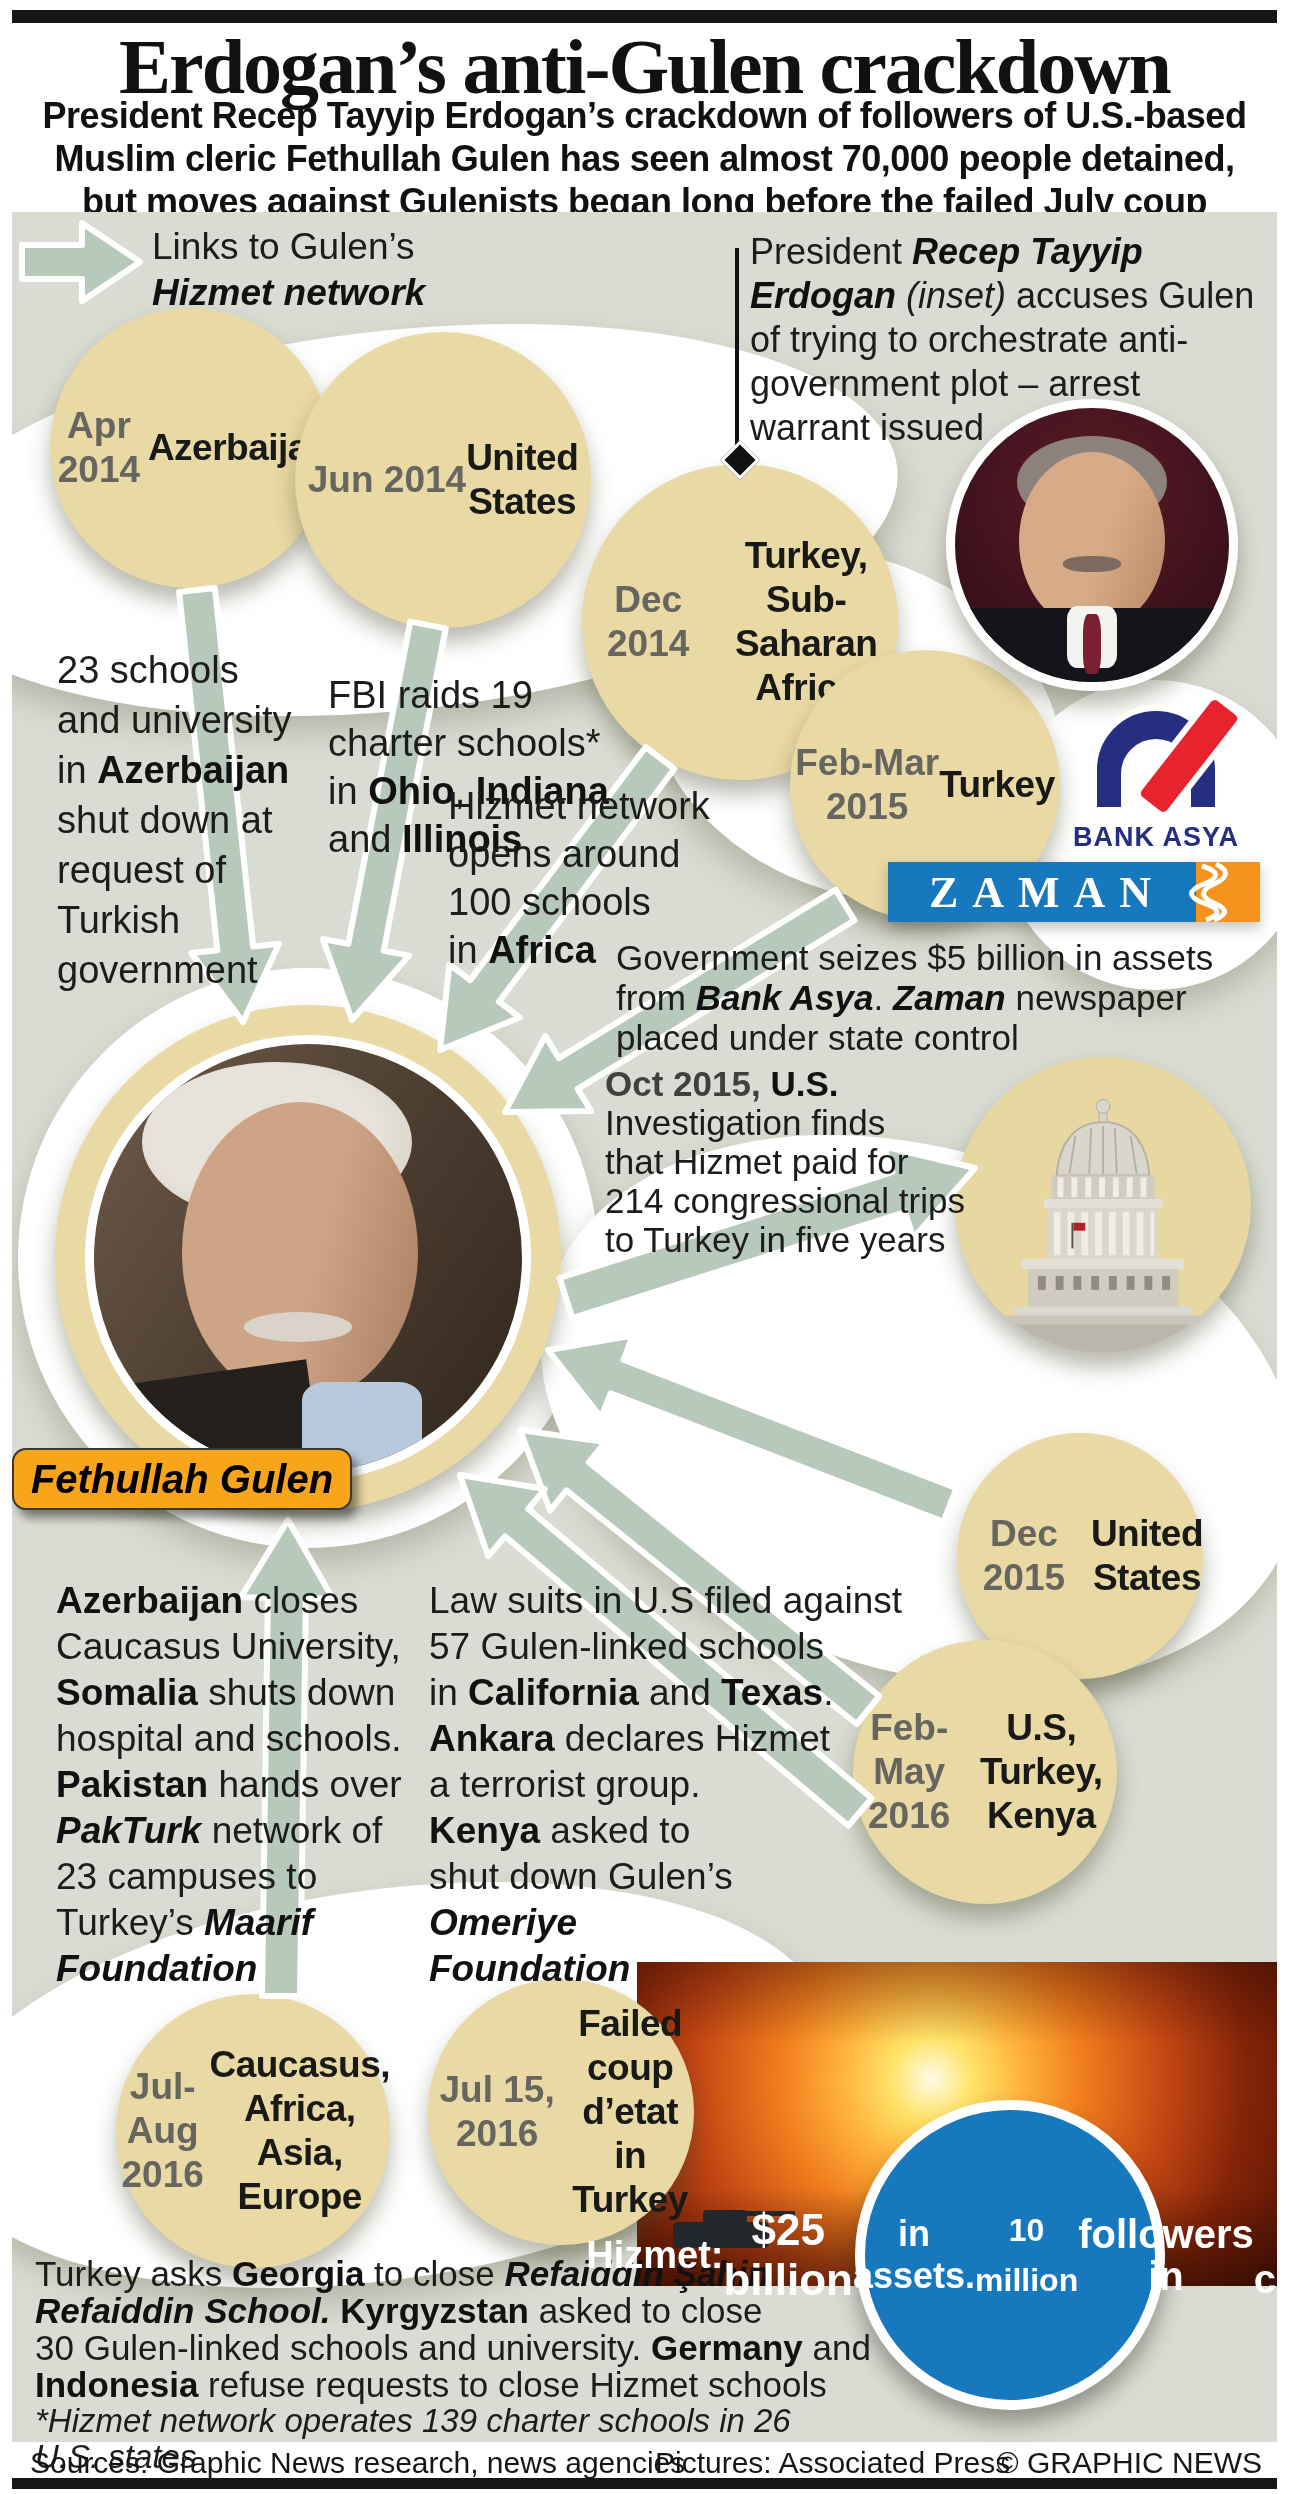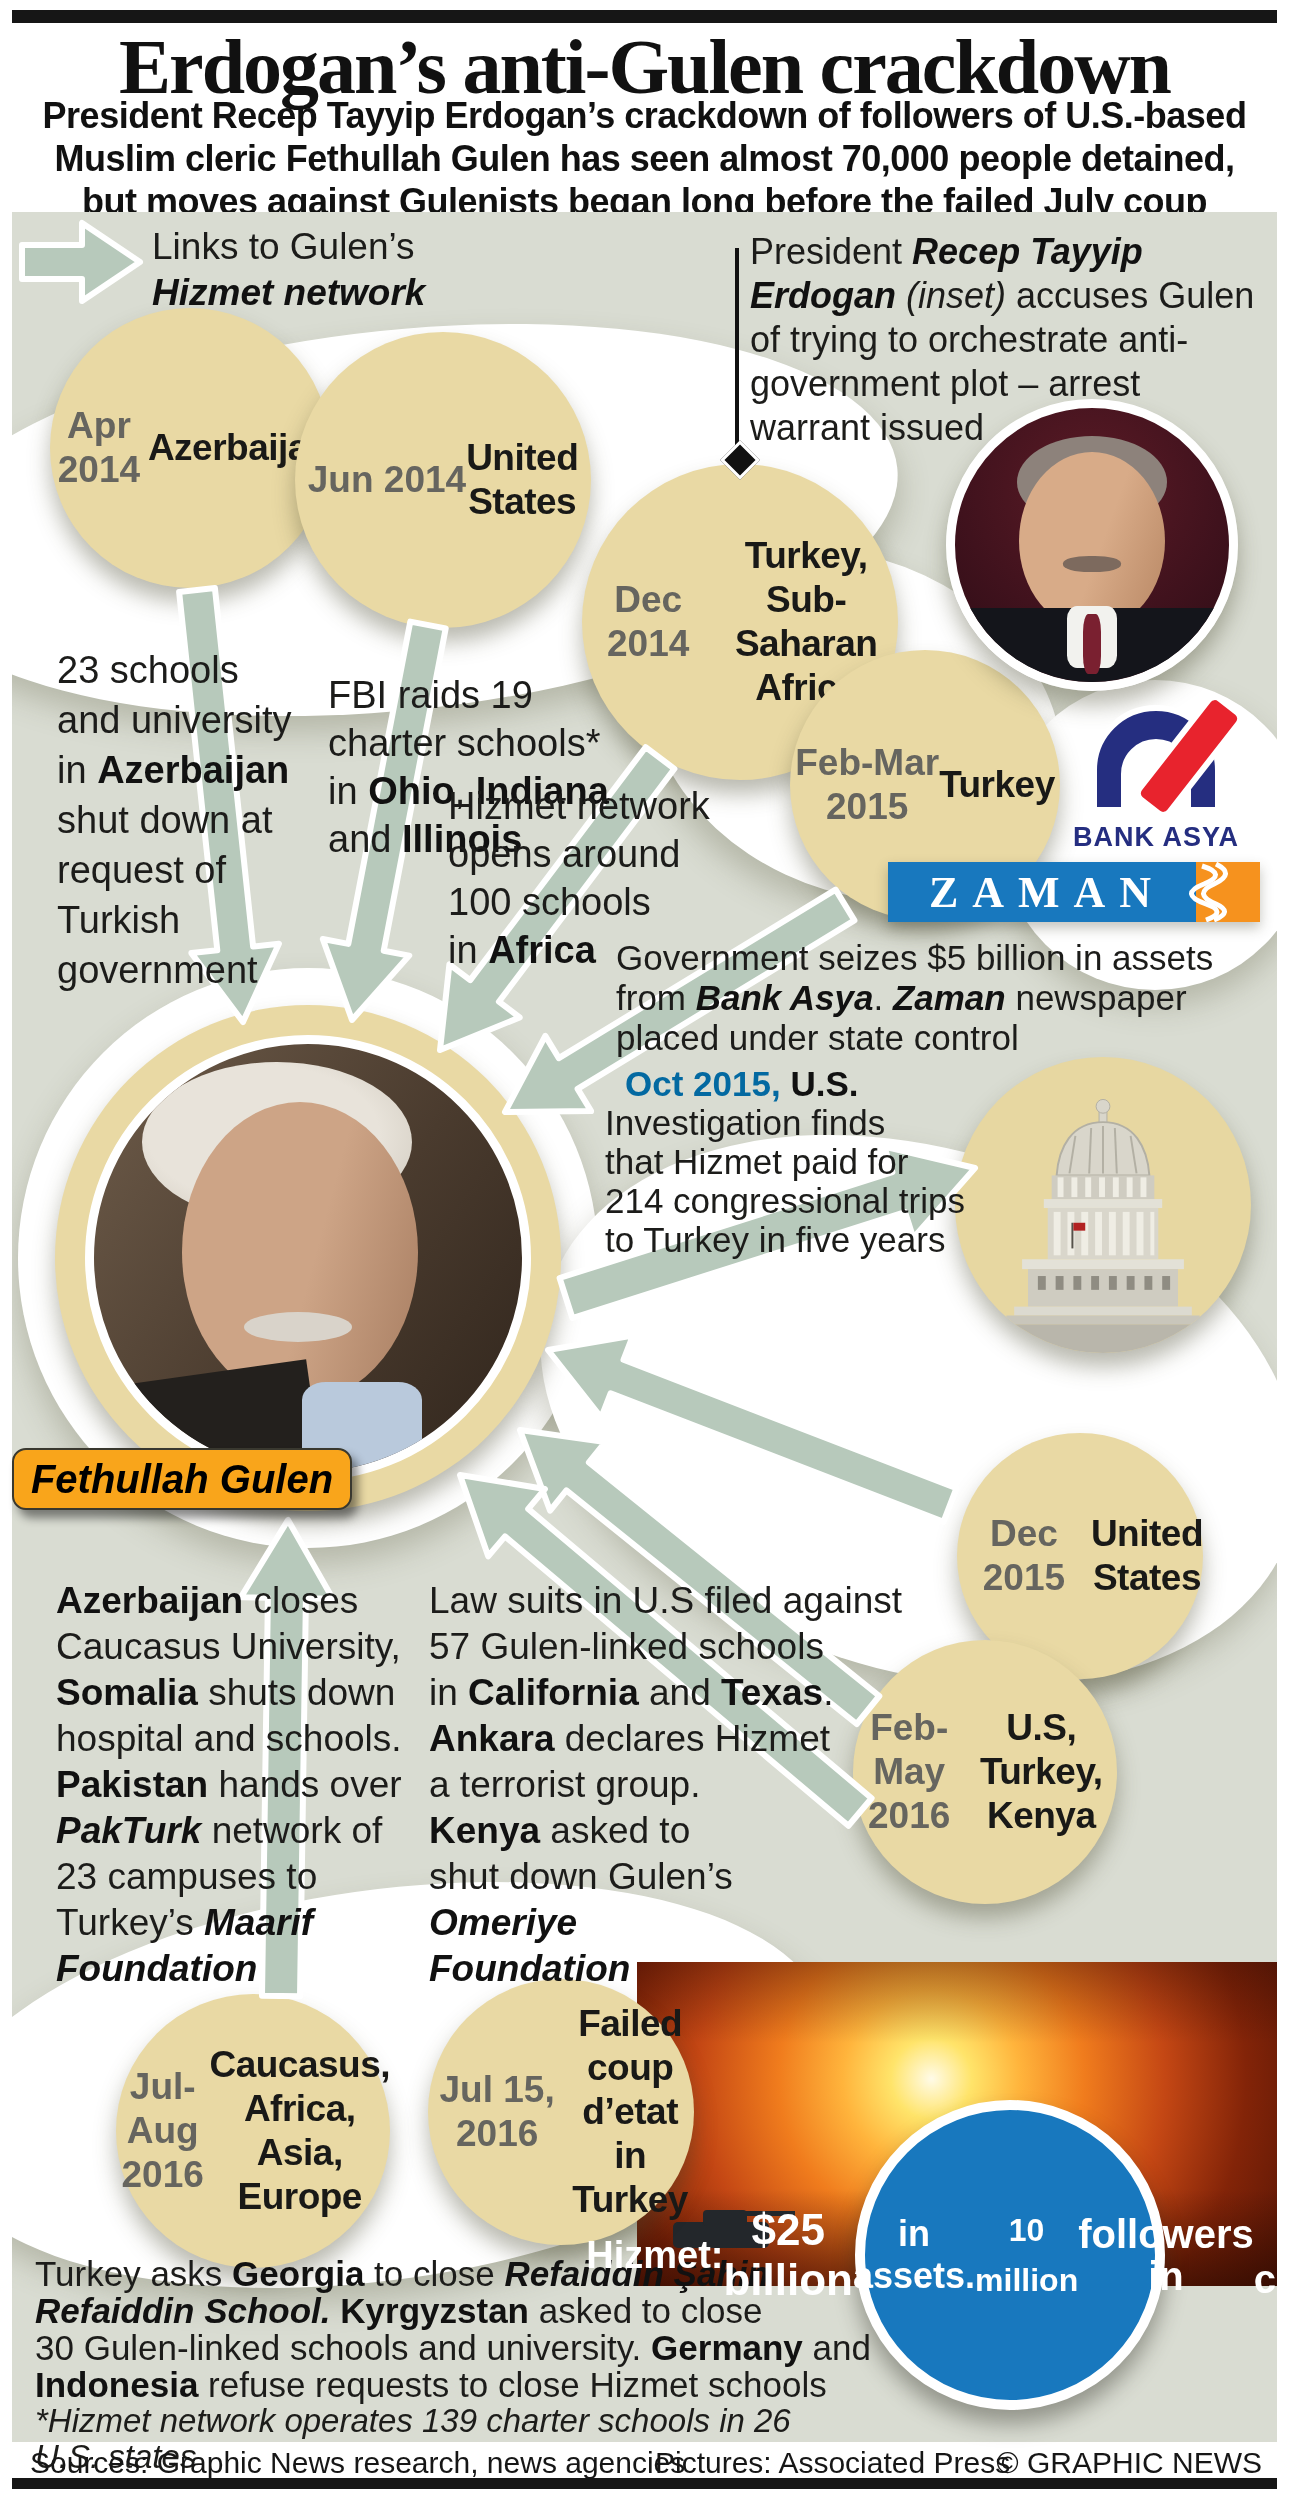--- a/index.html
+++ b/index.html
@@ -16,21 +16,21 @@
   .blob{position:absolute;background:#fff;border-radius:50%;z-index:1;
         box-shadow:0 16px 30px rgba(90,90,60,.28);}
   .photo-rect{position:absolute;z-index:2;}
   .tl{position:absolute;background:#e9d9a4;border-radius:50%;z-index:3;
       display:flex;flex-direction:row;align-items:center;justify-content:center;
       text-align:center;box-shadow:0 14px 22px rgba(70,70,45,.38);}
   .tl .d{color:#66655f;font-weight:700;font-size:37px;line-height:44px;}
   .tl .p{color:#191917;font-weight:700;font-size:37px;line-height:44px;letter-spacing:-0.5px;}
   .note{position:absolute;z-index:5;color:#1c1c1a;font-weight:400;}
   .note b{font-weight:700;color:#111;}
-  .gray{color:#0369a1;margin-left:20px;}
+  .gray{color:#404040;}
   .arrows{position:absolute;left:0;top:0;z-index:4;pointer-events:none;}
   .circle-photo{position:absolute;border-radius:50%;overflow:hidden;z-index:3;}
   .whitering{border:9px solid #fff;box-shadow:0 14px 22px rgba(70,70,45,.38);}
   .conn-line{position:absolute;width:4px;background:#111;z-index:4;}
   .conn-diamond{position:absolute;width:22px;height:22px;background:#111;
                 border:3px solid #fff;transform:rotate(45deg);z-index:4;}
   .gulen-label{position:absolute;z-index:6;background:#f9a51b;border:2px solid #39382f;
                border-radius:14px;display:flex;align-items:center;justify-content:center;
                font-style:italic;font-weight:700;font-size:40px;color:#000000;
                box-shadow:6px 8px 10px rgba(0,0,0,.45);}

